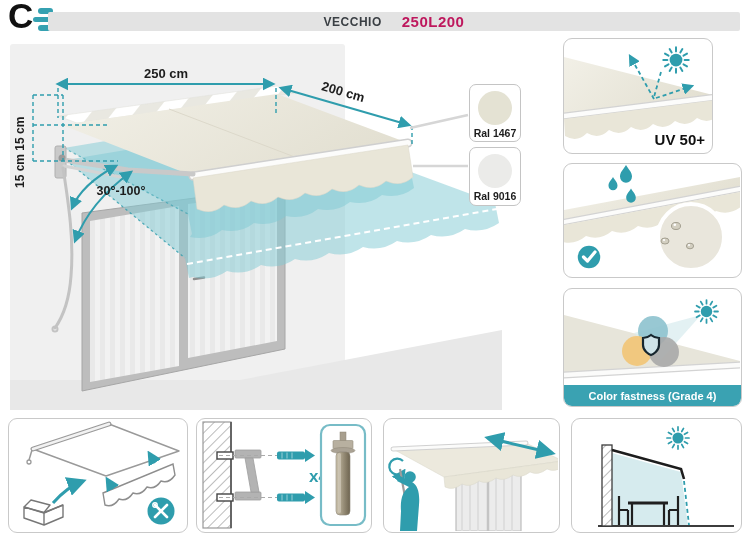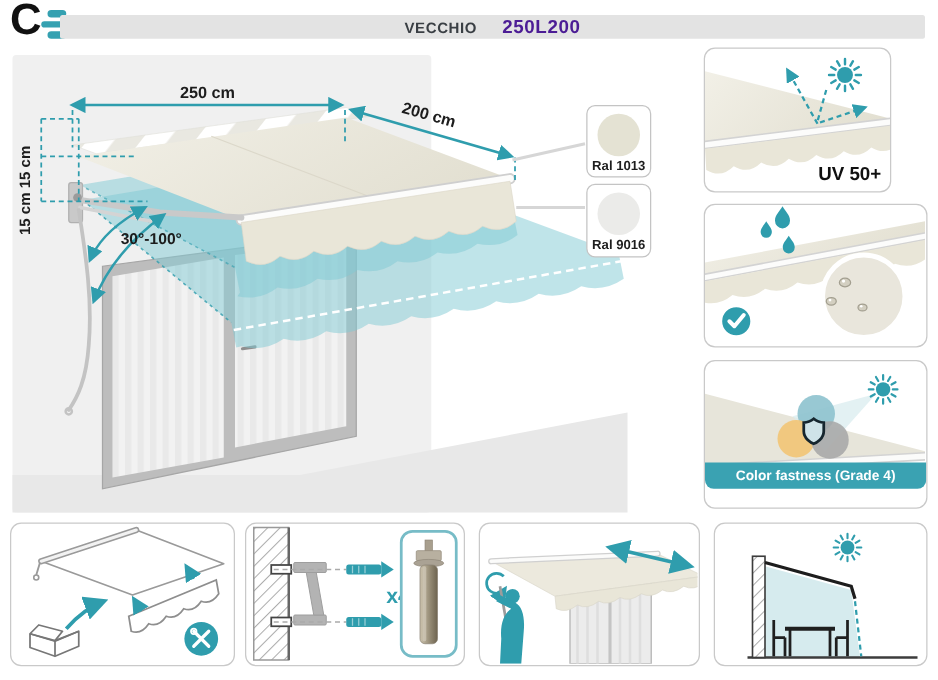--- a/index.html
+++ b/index.html
@@ -9,33 +9,33 @@
   
   .logo{position:absolute;left:8px;top:0px;width:58px;height:36px;}
   .logo .letter{position:absolute;left:0;top:-4px;font-size:35px;font-weight:800;color:#111;letter-spacing:-1px;}
   .logo .bar{position:absolute;height:5.5px;border-radius:3px;background:#35a1b1;}
   .logo .bar.b1{left:30px;top:8px;width:15px;}
   .logo .bar.b2{left:25px;top:16.5px;width:20px;}
   .logo .bar.b3{left:30px;top:25px;width:15px;}
   .titlebar{position:absolute;left:48px;top:12px;width:692px;height:19px;background:#e3e3e3;
             display:flex;align-items:center;justify-content:center;border-radius:2px;}
   .titlebar .t{font-size:12px;font-weight:bold;color:#3a3f44;letter-spacing:.5px;}
-  .titlebar .m{font-size:15px;font-weight:bold;color:#4c1d95;margin-left:20px;letter-spacing:.5px;text-align:right;}
+  .titlebar .m{font-size:15px;font-weight:bold;color:#be185d;margin-left:20px;letter-spacing:.5px;text-align:right;}
   
   .swcard{position:absolute;left:469px;width:52px;background:#fff;border:1.5px solid #c4c4c4;
           border-radius:7px;box-sizing:border-box;text-align:center;}
   .swcard .circ{width:34px;height:34px;border-radius:50%;margin:6px auto 2px auto;}
   .swcard .lbl{font-size:10.5px;font-weight:bold;color:#1d1d1d;}
   .sw1 .circ{background:#e4e2d3;}
   .sw2 .circ{background:#ebebe9;}
   
   .panel{position:absolute;background:#fff;border:1.5px solid #c9c9c9;border-radius:9px;
          box-sizing:border-box;overflow:hidden;}
   .uv-label{position:absolute;right:7px;bottom:5px;font-size:15px;font-weight:bold;color:#101010;}
-  .banner{position:absolute;left:0;right:0;bottom:15px;height:21px;background:#3aa2b2;
+  .banner{position:absolute;left:0;right:0;bottom:0;height:21px;background:#3aa2b2;
           border-radius:0 0 7px 7px;display:flex;align-items:center;justify-content:center;}
   .banner span{color:#fff;font-size:11px;font-weight:bold;}
   .x4{font-weight:bold;}
 </style>
 </head>
 <body>
 
 <div class="page">
 
   <svg width="0" height="0" style="position:absolute">
@@ -143,21 +143,21 @@
     <g font-family="Liberation Sans, sans-serif" font-weight="bold" fill="#1c1c1c">
       <text x="166" y="42" font-size="13" text-anchor="middle">250 cm</text>
       <text transform="translate(342,60) rotate(16)" font-size="13" text-anchor="middle">200 cm</text>
       <text transform="translate(24,152) rotate(-90)" font-size="12">15 cm  15 cm</text>
       <text x="121" y="159" font-size="12.5" text-anchor="middle">30°-100°</text>
     </g>
   </svg>
 
   <div class="swcard sw1" style="top:84px;height:58px">
     <div class="circ"></div>
-    <div class="lbl">Ral 1013</div>
+    <div class="lbl">Ral 1467</div>
   </div>
   <div class="swcard sw2" style="top:147px;height:59px">
     <div class="circ"></div>
     <div class="lbl">Ral 9016</div>
   </div>
 
   <div class="panel" style="left:563px;top:38px;width:150px;height:116px">
     <svg width="176" height="113" viewBox="0 0 176 113">
       <polygon points="0,18 153,57 0,77" fill="url(#fabricGrad)"></polygon>
       <line x1="0" y1="77" x2="153" y2="58" stroke="#d3d3d3" stroke-width="7" stroke-linecap="round"></line>

